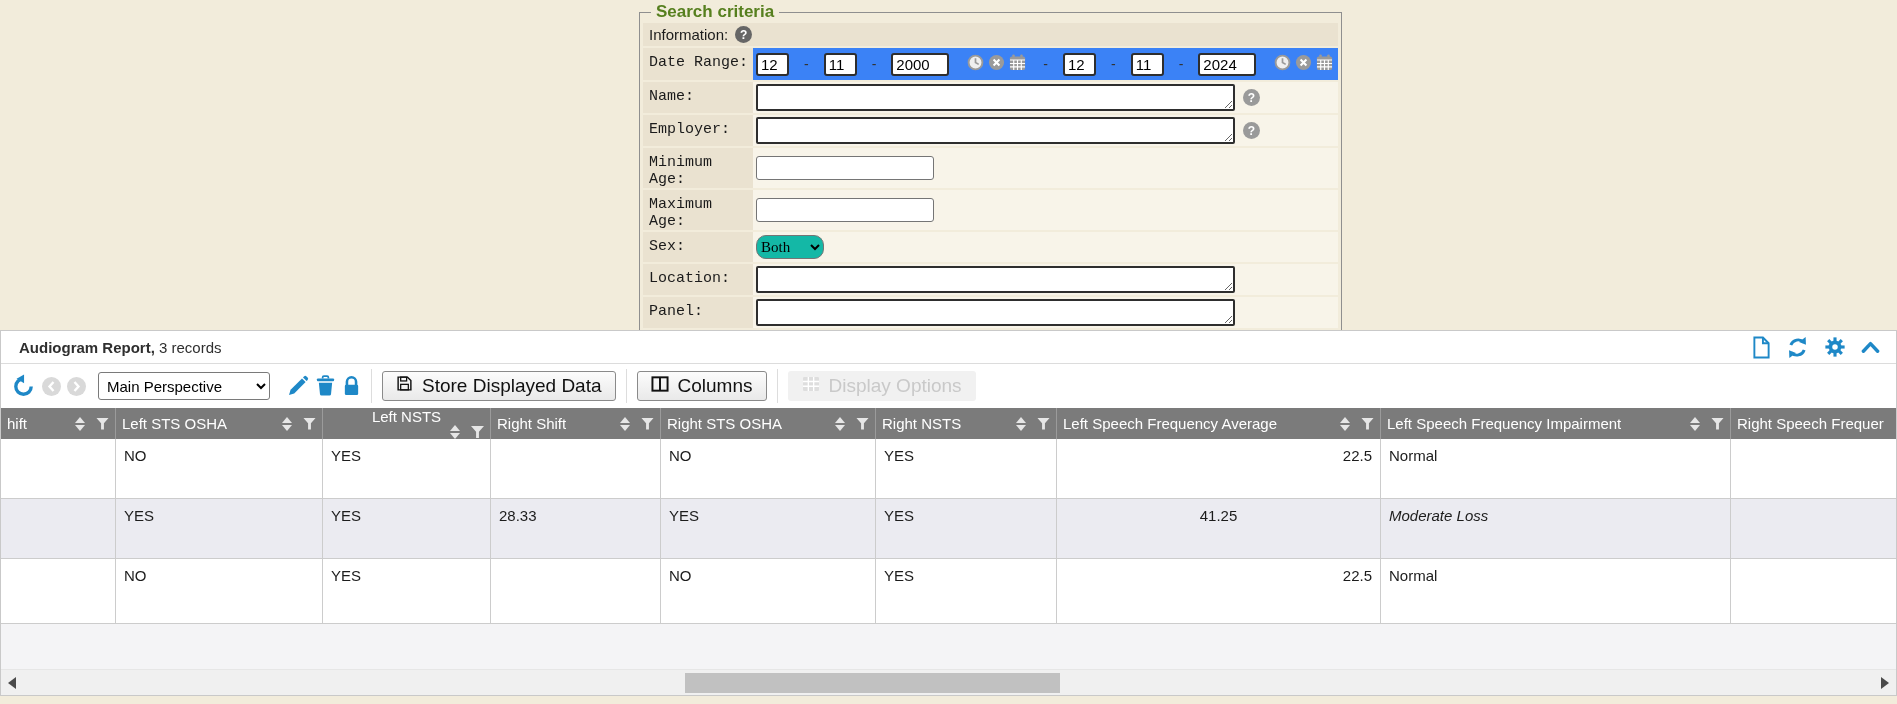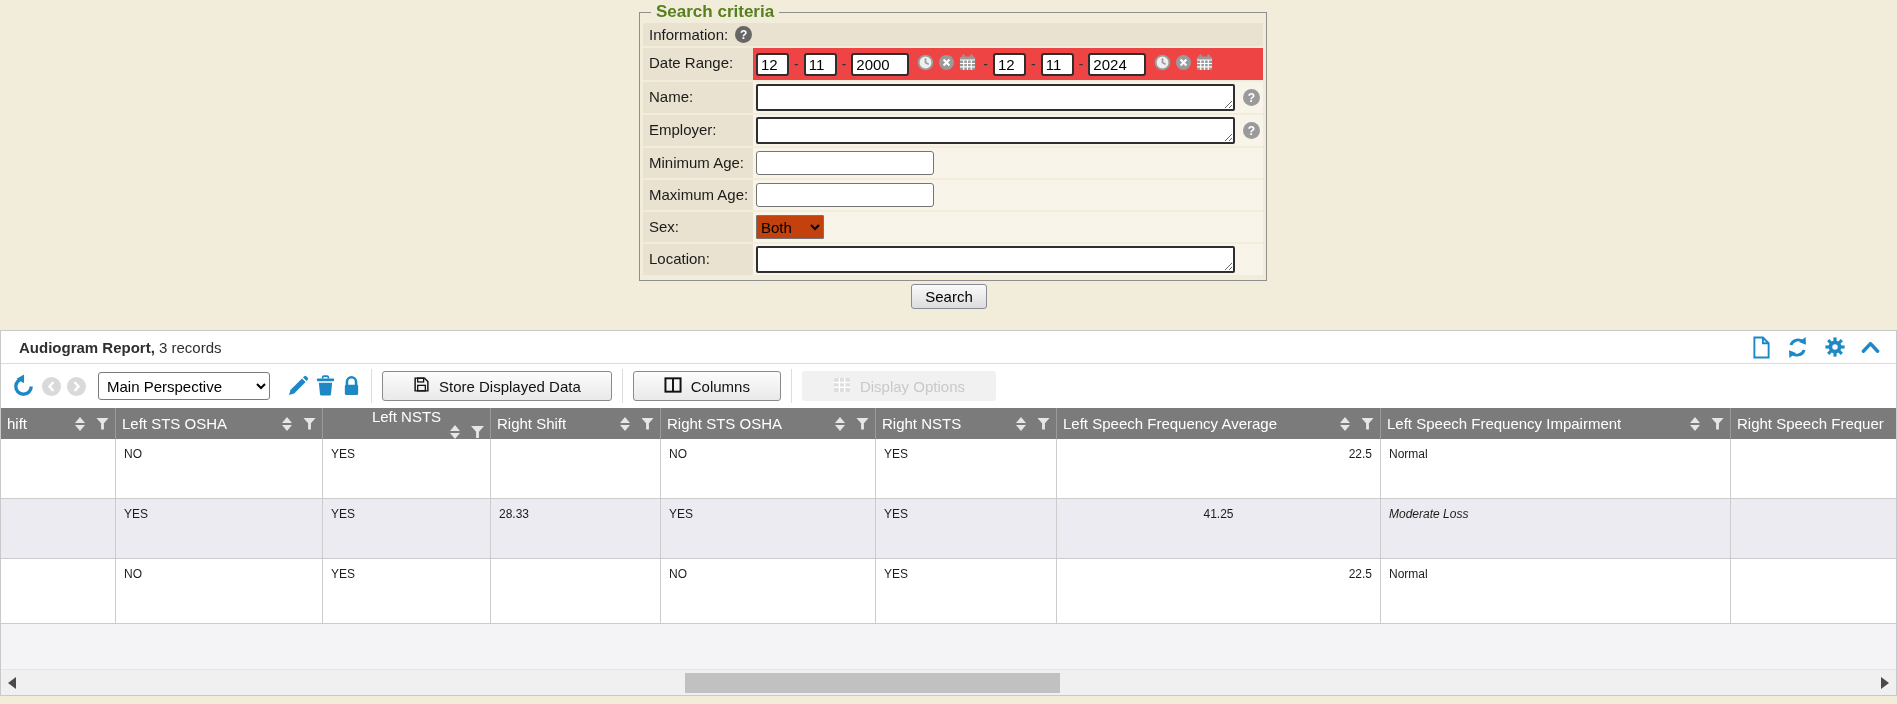--- a/index.html
+++ b/index.html
@@ -11,31 +11,31 @@
     overflow:hidden;
     color:#1b1b1b;
   }
 
   
   .search-area { position:absolute; left:639px; top:2px; width:620px; }
   fieldset.search-fs { border:1px solid #8f8f8f; background:#f2ecdb; padding:1px 3px 3px 3px; }
   legend.search-legend { color:#567f1e; font-weight:bold; font-size:17px; padding:0 5px; margin-left:8px; }
   .inforow { background:#eae2d0; min-height:23px; display:flex; align-items:center; gap:7px; padding:2px 6px; font-size:15px; margin-bottom:2px; }
   .frow { display:flex; margin-bottom:2px; min-height:30px; }
-  .flabel { width:110px; flex:none; background:#eae2d0; font-size:15px; padding:6px 4px 0 6px; }
+  .flabel { width:110px; flex:none; background:#eae2d0; font-size:15px; padding:6px 4px 0 6px;font-family:Liberation Mono, monospace; }
   .fvalue { flex:1; background:#f8f4e9; display:flex; align-items:center; padding:2px 3px; gap:4px; }
-  .frow.daterow .fvalue { background:#ef4444; gap:5px; min-height:32px; }
+  .frow.daterow .fvalue { background:#3b82f6; gap:15px; min-height:32px; }
   .dinput { height:23px; border:2px solid #2e2e2e; border-radius:3px; font-size:15px; font-family:"Liberation Sans",sans-serif; padding:0 3px; }
   .dinput.d2 { width:33px; } .dinput.d4 { width:58px; }
   .dsep { font-size:14px; color:#333; }
   .dicons { display:flex; align-items:center; gap:4px; margin-left:3px; margin-right:2px; }
   textarea.bigfield { width:479px; height:27px; border:2px solid #2e2e2e; border-radius:2px; resize:both;
     font:15px "Liberation Sans",sans-serif; padding:2px 4px; background:#fff; }
   input.agefield { width:178px; height:24px; border:1px solid #757575; border-radius:3px; font-size:15px; font-family:"Liberation Sans",sans-serif; padding:0 4px; }
-  select.sexsel { height:24px; width:68px; font-size:15px; font-family:Liberation Sans, sans-serif; border:1px solid #757575; border-radius:1px; background:#c2410c; }
+  select.sexsel { height:24px; width:68px; font-size:15px; font-family:Liberation Serif, serif; border:1px solid #757575; border-radius:10px; background:#14b8a6; }
   .qmark { width:17px; height:17px; border-radius:50%; background:#9a9a9a; color:#fff; font-size:12px; font-weight:bold;
     display:inline-flex; align-items:center; justify-content:center; flex:none; }
   .qmark.dark { background:#666; }
   .help-out { margin-left:4px; }
   .searchbtn-row { text-align:center; margin-top:3px; }
   button.searchbtn { font:15px "Liberation Sans",sans-serif; padding:3px 13px; border:1px solid #8a8a97; border-radius:3px;
     background:linear-gradient(#fafafa,#dcdcdc); color:#000; }
 
   
   .report-panel { position:absolute; left:0; top:330px; width:1897px; height:366px; background:#fff;
@@ -44,37 +44,37 @@
   .title { font-size:15px; color:#2f2f2f; }
   .title .b { font-weight:bold; }
   .title-icons { margin-left:auto; display:flex; align-items:center; gap:15px; }
   .tic { display:inline-flex; align-items:center; }
 
   .toolbar { height:44px; display:flex; align-items:center; padding:0 10px; }
   .tsep { width:1px; height:34px; background:#ddd; margin:0 10px; flex:none; }
   .navcirc { width:19px; height:19px; border-radius:50%; background:#d9d9d9; display:inline-flex; align-items:center; justify-content:center; margin-left:6px; flex:none; }
   select.perspective { height:28px; width:172px; font-size:15px; font-family:"Liberation Sans",sans-serif; border:1px solid #7a7a7a; border-radius:3px; background:#fff; margin:0 10px 0 12px; padding:0 4px; }
   .ticon-btn { display:inline-flex; align-items:center; margin-left:7px; }
-  .tbtn { display:inline-flex; align-items:center; gap:9px; font-size:15px; font-family:"Liberation Sans",sans-serif; padding:5px 30px;
+  .tbtn { display:inline-flex; align-items:center; gap:9px; font-size:19px; font-family:"Liberation Sans",sans-serif; padding:5px 13px;
     border:1px solid #8a8a8a; border-radius:3px; background:linear-gradient(#fcfcfc,#e9e9e9); color:#111; height:30px; }
   .tbtn.disabled { border-color:transparent; background:#f1f1f1; color:#c9c9c9; }
 
   .grid { width:1990px; }
   .ghead { display:flex; height:31px; background:#7b7b7b; }
   .hcell { display:flex; align-items:center; border-right:1px solid #9b9b9b; color:#fff; font-size:15px; padding:0 6px; flex:none; overflow:hidden; }
   .hlabel { white-space:nowrap; overflow:hidden; }
   .hicons { margin-left:auto; display:flex; align-items:center; gap:11px; padding-left:6px; flex:none; }
   .sorticon { display:flex; flex-direction:column; gap:2px; }
   .tri-up { width:0; height:0; border-left:5px solid transparent; border-right:5px solid transparent; border-bottom:6px solid #e6e6e6; }
   .tri-down { width:0; height:0; border-left:5px solid transparent; border-right:5px solid transparent; border-top:6px solid #e6e6e6; }
   .funnel { width:13px; height:12px; background:#e6e6e6; clip-path:polygon(0 0,100% 0,61% 48%,61% 100%,39% 100%,39% 48%); }
 
   .grow { display:flex; border-bottom:1px solid #ccc; background:#fff; }
   .grow.alt { background:#ebebf1; }
-  .gcell { border-right:1px solid #ccc; padding:8px 8px 0 8px; font-size:12px; color:#1c1c1c; white-space:nowrap; overflow:hidden; flex:none; }
+  .gcell { border-right:1px solid #ccc; padding:8px 8px 0 8px; font-size:15px; color:#1c1c1c; white-space:nowrap; overflow:hidden; flex:none; }
   .filler { height:46px; width:1895px; background:#f4f4f6; border-bottom:1px solid #e6e6e6; }
   .hscroll { position:relative; height:26px; width:1895px; background:#f0f0f0; }
   .hs-thumb { position:absolute; left:684px; top:3px; width:375px; height:20px; background:#c1c1c1; }
   .hs-left { position:absolute; left:7px; top:7px; width:0; height:0; border-top:6px solid transparent; border-bottom:6px solid transparent; border-right:8px solid #4a4a4a; }
   .hs-right { position:absolute; right:7px; top:7px; width:0; height:0; border-top:6px solid transparent; border-bottom:6px solid transparent; border-left:8px solid #4a4a4a; }
 </style>
 </head>
 <body>
 
 <div class="search-area">
@@ -172,20 +172,26 @@
       </div>
     </div>
 
     <div class="frow">
       <div class="flabel">Location:</div>
       <div class="fvalue">
           <textarea class="bigfield" style=""></textarea>
         </div>
     </div>
 
+    <div class="frow" style="margin-bottom:0">
+      <div class="flabel">Panel:</div>
+      <div class="fvalue">
+          <textarea class="bigfield" style=""></textarea>
+        </div>
+    </div>
   </fieldset>
 
   <div class="searchbtn-row">
     <button class="searchbtn">Search</button>
   </div>
 </div>
 
 <div class="report-panel">
 
   <div class="title-bar">

